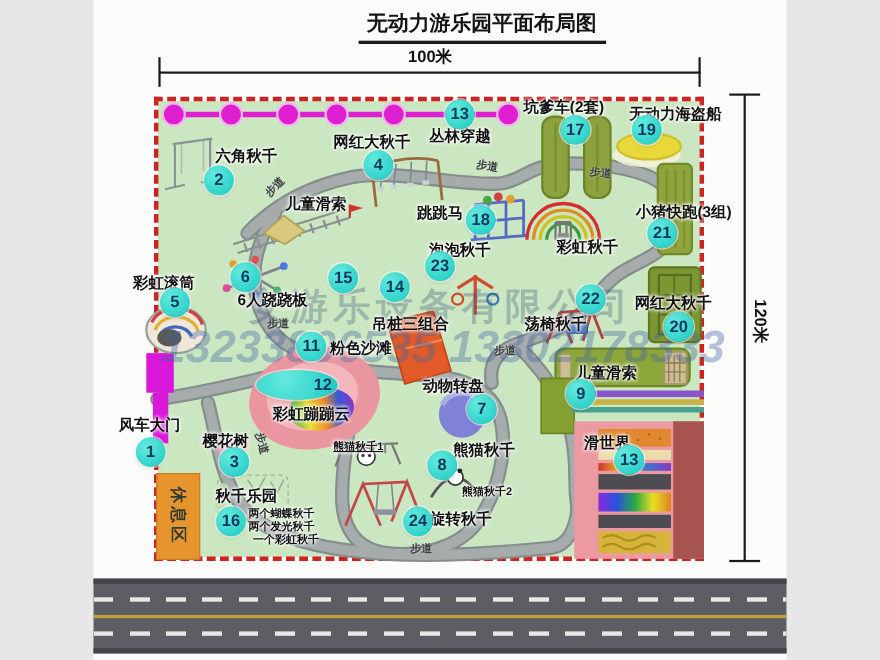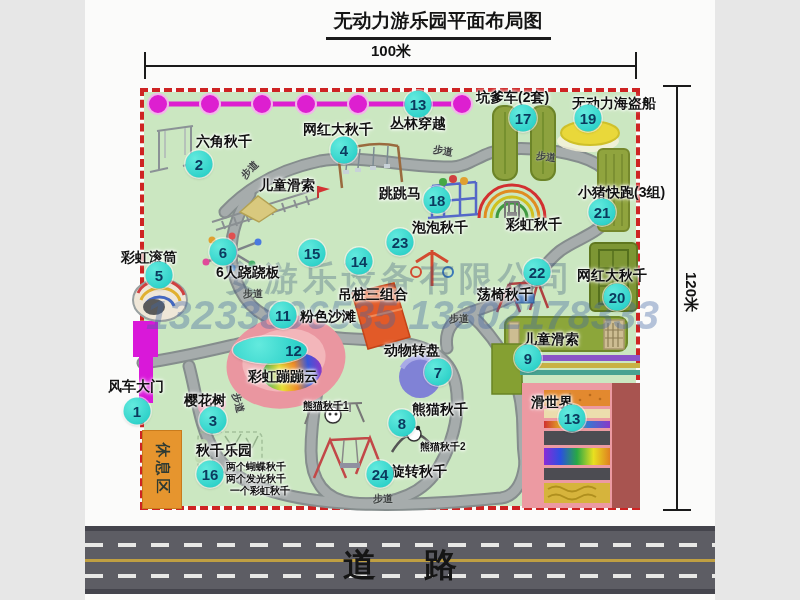--- a/index.html
+++ b/index.html
@@ -362,21 +362,21 @@
     <div class="map-label" style="left: 379px; top: 185px;">跳跳马</div>
     <div class="marker-circle" style="left: 437px; top: 200px;">18</div>
     <div class="map-label" style="left: 572px; top: 95px;">无动力海盗船</div>
     <div class="marker-circle" style="left: 588px; top: 118px;">19</div>
     <div class="map-label" style="left: 577px; top: 267px;">网红大秋千</div>
     <div class="marker-circle" style="left: 617px; top: 297px;">20</div>
     <div class="map-label" style="left: 578px; top: 184px;">小猪快跑(3组)</div>
     <div class="marker-circle" style="left: 602px; top: 212px;">21</div>
     <div class="map-label" style="left: 477px; top: 286px;">荡椅秋千</div>
     <div class="marker-circle" style="left: 537px; top: 272px;">22</div>
-    <div class="map-label" style="left: 412px; top: 219px;">泡泡秋千</div>
+    <div class="map-label" style="left: 390px; top: 219px;">泡泡秋千</div>
     <div class="marker-circle" style="left: 400px; top: 242px;">23</div>
     <div class="map-label" style="left: 391px; top: 463px;">旋转秋千</div>
     <div class="marker-circle" style="left: 380px; top: 474px;">24</div>
     <div class="map-label" style="left: 506px; top: 216px;">彩虹秋千</div>
     <div class="map-label small-label" style="left: 303px; top: 399px; text-decoration: underline;">熊猫秋千1</div>
     <div class="map-label small-label" style="left: 420px; top: 440px;">熊猫秋千2</div>
     <div class="map-label small-label" style="left: 226px; top: 460px;">两个蝴蝶秋千</div>
     <div class="map-label small-label" style="left: 226px; top: 472px;">两个发光秋千</div>
     <div class="map-label small-label" style="left: 230px; top: 484px;">一个彩虹秋千</div>
     <div class="path-label" style="left: 240px; top: 163px; transform: rotate(-45deg);">步道</div>
@@ -385,14 +385,13 @@
     <div class="path-label" style="left: 243px; top: 287px;">步道</div>
     <div class="path-label" style="left: 449px; top: 312px;">步道</div>
     <div class="path-label" style="left: 228px; top: 396px; transform: rotate(75deg);">步道</div>
     <div class="path-label" style="left: 373px; top: 492px;">步道</div>
   </div>
 
 <div class="road">
   <div class="lane top"></div>
   <div class="center-line"></div>
   <div class="lane bottom"></div>
-  <div class="road-label">道路</div>
 </div>
 
 </body></html>

